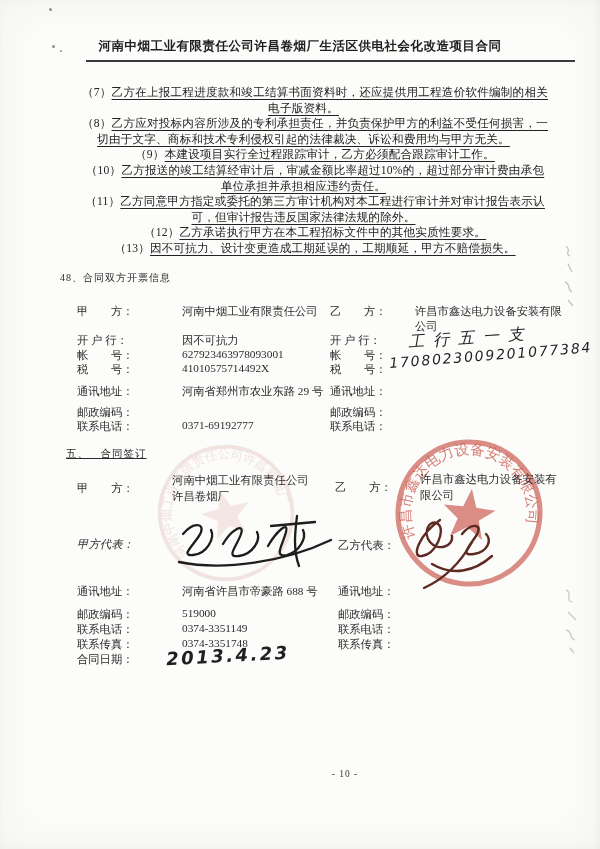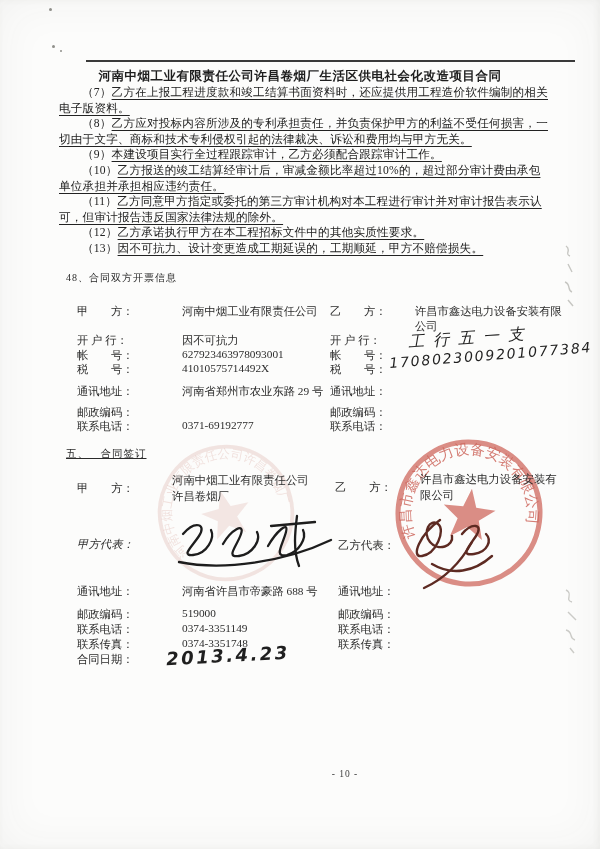--- a/index.html
+++ b/index.html
@@ -1,28 +1,28 @@
 <!DOCTYPE html>
 <html><head>
 <meta charset="utf-8">
 <style>
   html,body{margin:0;padding:0;background:#e8e8e6;}
   .page{position:relative;width:600px;height:849px;background:#fcfcfb;overflow:hidden;
         font-family:"Liberation Serif","DejaVu Serif",serif;color:#262626;
         box-shadow:inset 0 0 46px rgba(60,60,55,.05), inset -2px 0 6px rgba(80,80,75,.06);}
   .title{position:absolute;top:38px;left:30px;width:540px;text-align:center;
-         font-size:12.5px;font-weight:bold;letter-spacing:.5px;color:#1e1e1e;margin-top:30px;}
+         font-size:12.5px;font-weight:bold;letter-spacing:.5px;color:#1e1e1e;}
   .title-rule{position:absolute;top:60px;left:86px;width:489px;height:2px;background:#3a3a3a;}
   .clauses{position:absolute;top:85px;left:59px;width:489px;font-size:11.6px;
-           line-height:15.6px;letter-spacing:.2px;color:#222;}
+           line-height:15.6px;letter-spacing:.2px;color:#222;text-align:center;}
   .clause{margin:0;text-indent:23px;}
   .clause .ctext{text-decoration:underline;text-decoration-thickness:1px;
                  text-underline-offset:3px;text-decoration-skip-ink:none;}
   .sec-heading{position:absolute;font-size:10.5px;color:#2a2a2a;letter-spacing:1px;}
-  #billing-heading{top:271px;left:66px;font-size:10px;}
+  #billing-heading{top:271px;left:60px;font-size:10px;}
   #signing-heading{top:447px;left:66px;text-decoration:underline;}
   .col{position:absolute;font-size:11.3px;color:#2b2b2b;}
   .colA{top:304px;left:77px;width:252px;}
   .colB{top:304px;left:330px;width:262px;}
   .colC{top:584px;left:77px;width:262px;}
   .colD{top:584px;left:338px;width:200px;}
   .row{display:flex;align-items:flex-start;}
   .lbl{width:64px;flex:none;white-space:pre;}
   .val{margin-left:41px;}
   .colB .val{margin-left:21px;width:152px;}

